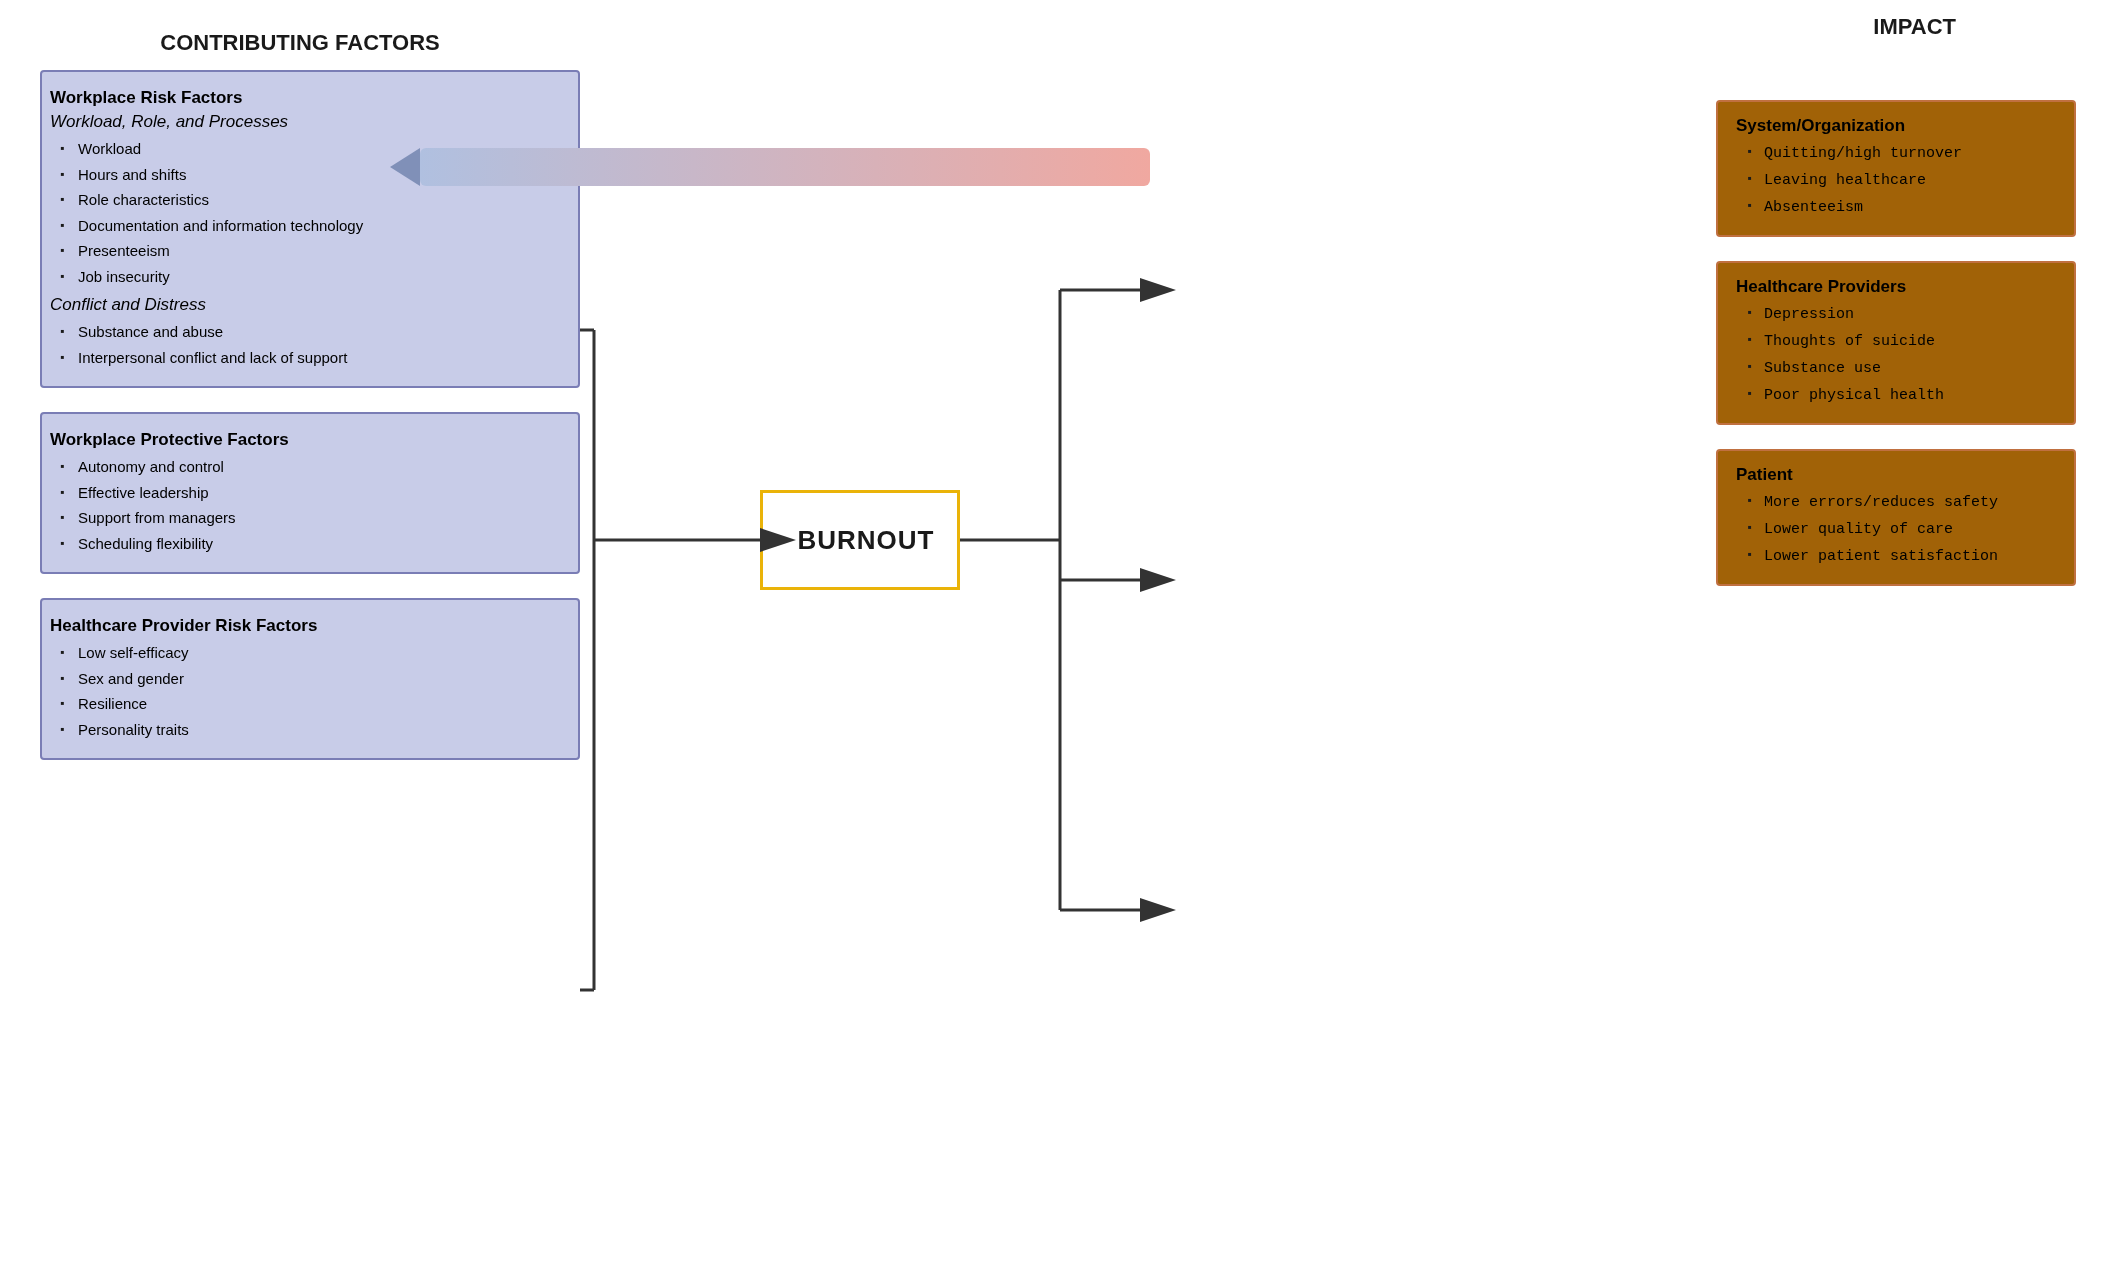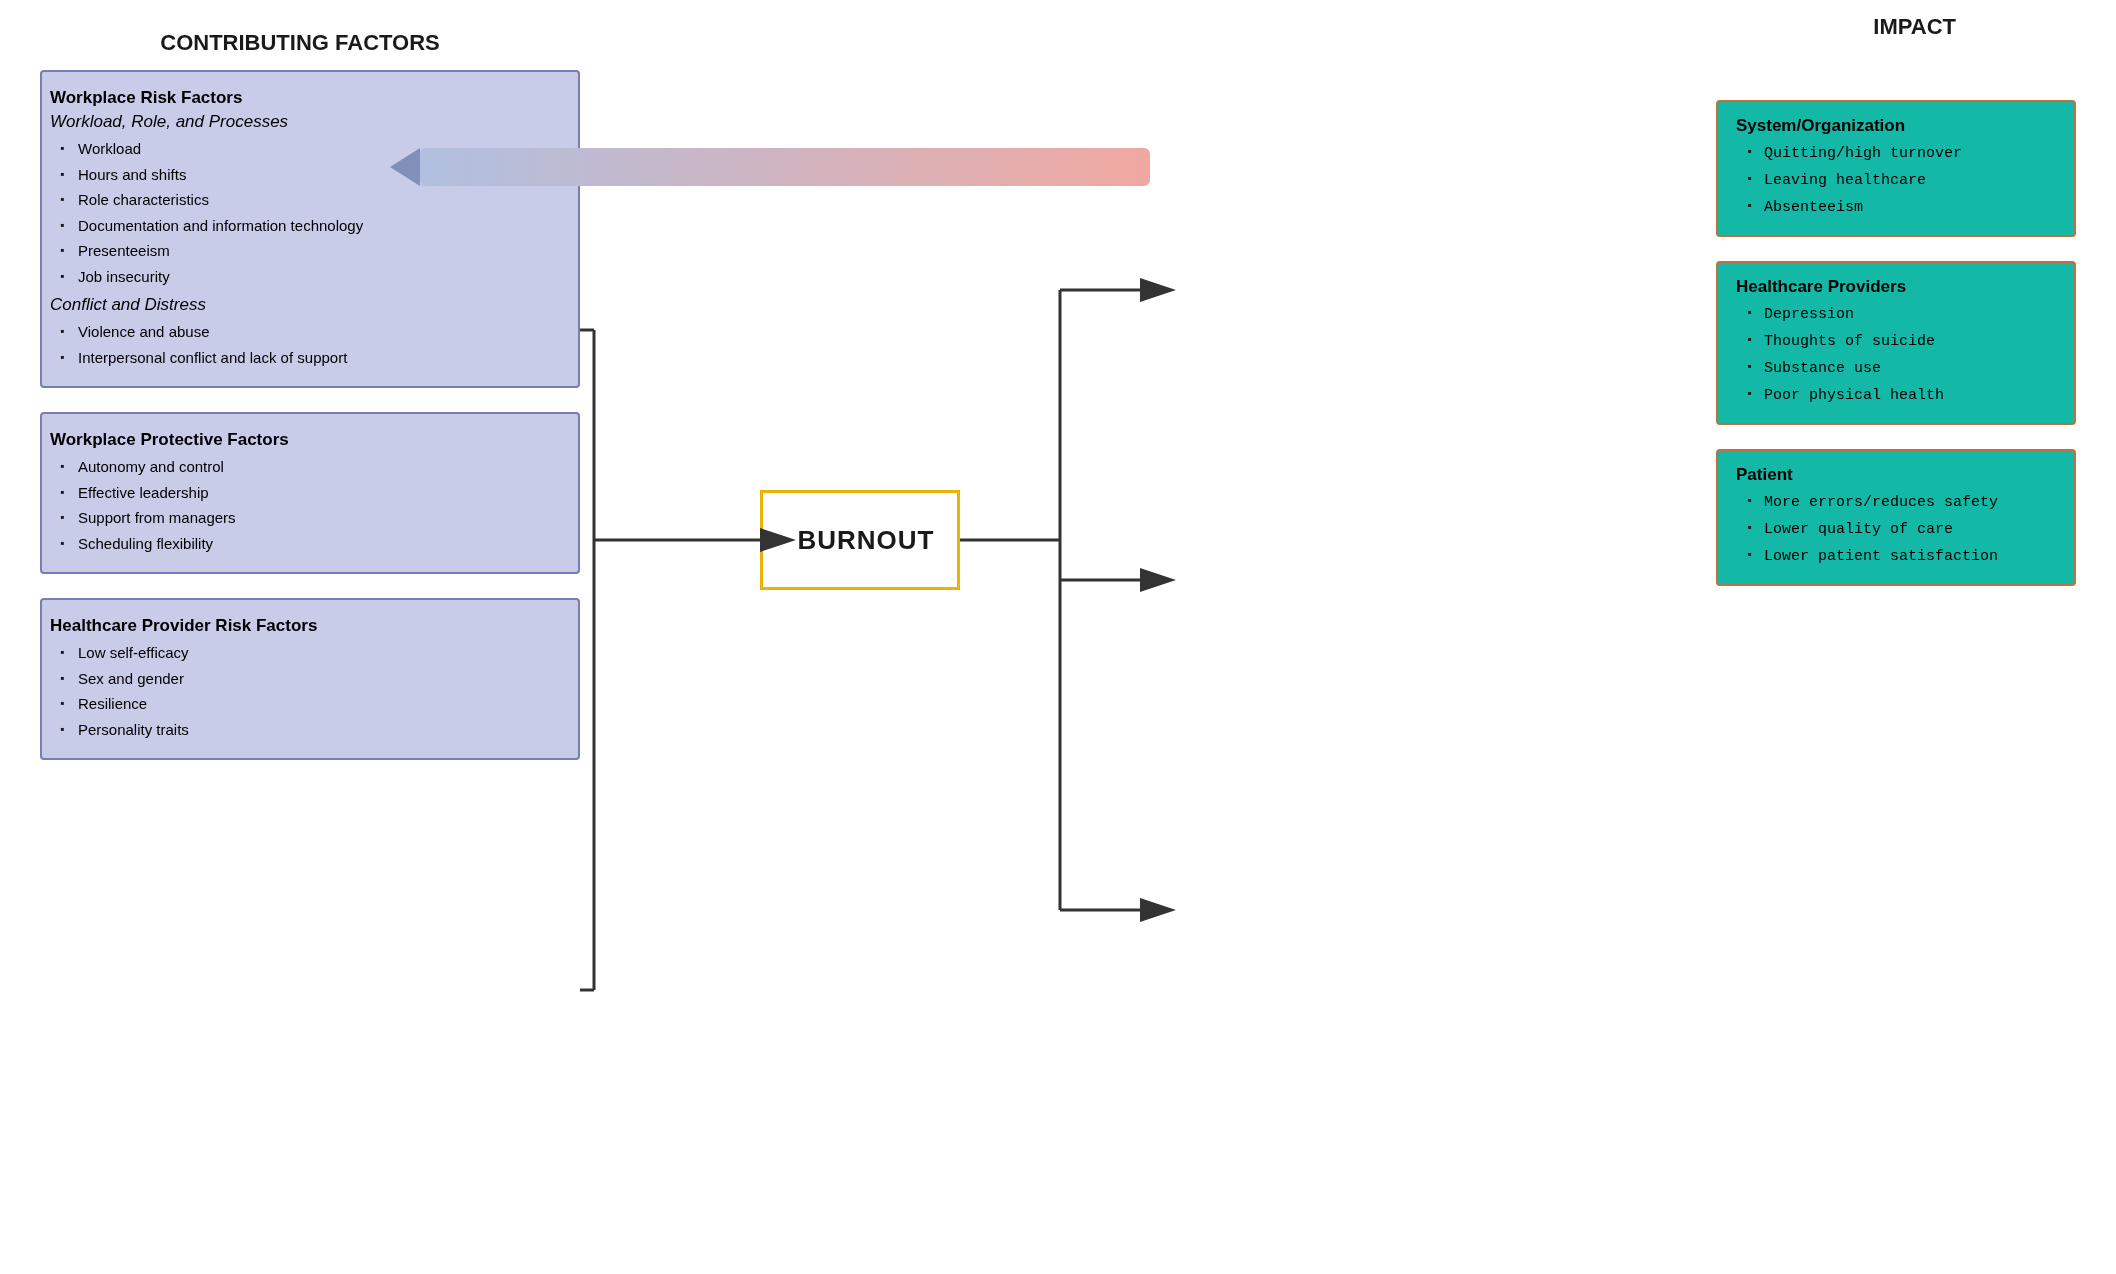--- a/index.html
+++ b/index.html
@@ -96,21 +96,21 @@
       position: absolute;
       right: 40px;
       top: 100px;
       width: 360px;
       display: flex;
       flex-direction: column;
       gap: 24px;
     }
 
     .impact-box {
-      background: #14b8a6;
+      background: #a16207;
       border: 2px solid #c07040;
       border-radius: 4px;
       padding: 14px 18px;
     }
 
     .impact-box-title {
       font-weight: bold;
       font-size: 17px;
       margin-bottom: 4px;
     }
@@ -194,21 +194,21 @@
       <ul>
         <li>Workload</li>
         <li>Hours and shifts</li>
         <li>Role characteristics</li>
         <li>Documentation and information technology</li>
         <li>Presenteeism</li>
         <li>Job insecurity</li>
       </ul>
       <div class="factor-box-subtitle" style="margin-top:6px;">Conflict and Distress</div>
       <ul>
-        <li>Violence and abuse</li>
+        <li>Substance and abuse</li>
         <li>Interpersonal conflict and lack of support</li>
       </ul>
     </div>
 
     <div class="factor-box">
       <div class="factor-box-title">Workplace Protective Factors</div>
       <ul>
         <li>Autonomy and control</li>
         <li>Effective leadership</li>
         <li>Support from managers</li>

